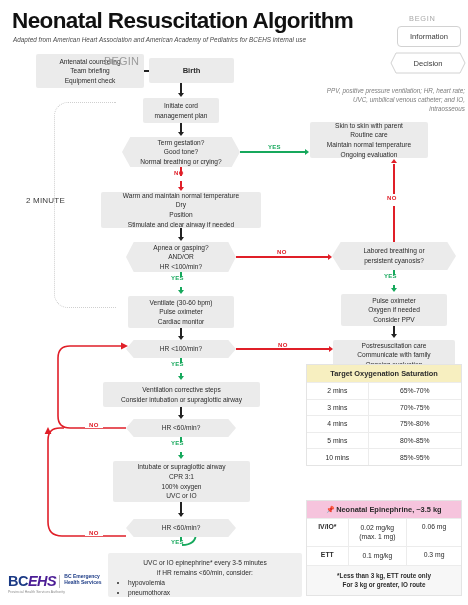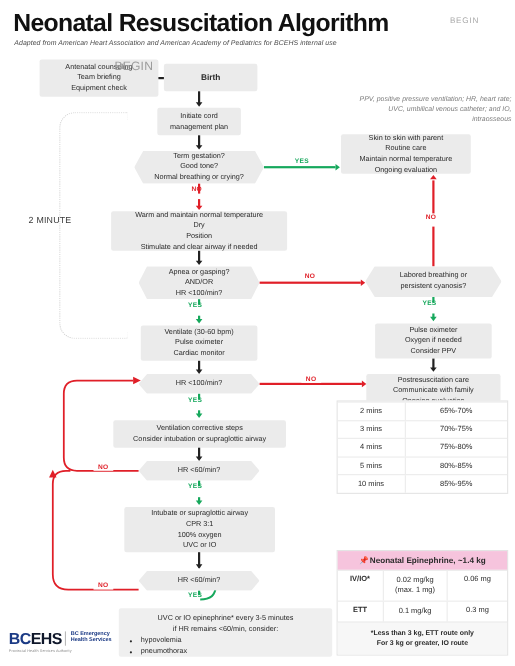--- a/index.html
+++ b/index.html
@@ -136,34 +136,41 @@
     background:#efefef;border-radius:2px;box-sizing:border-box;
     padding:5px 8px;font-size:6.6px;line-height:1.5;color:#2b2b2b;
   }
   .note .l1{text-align:center;}
   .note ul{margin:0;padding-left:12px;}
   .note li{margin:0;}
 
   
   .logo{position:absolute;left:8px;top:572px;width:112px;height:22px;}
   .logo .bc{font-size:14.5px;font-weight:bold;color:#1b3a85;letter-spacing:-.5px;}
-  .logo .ehs{font-size:14.5px;font-weight:bold;color:#0f172a;letter-spacing:-.5px;}
+  .logo .ehs{font-size:14.5px;font-weight:bold;color:#4c1d95;letter-spacing:-.5px;font-style:italic;}
   .logo .pipe{display:inline-block;width:1px;height:13px;background:#b9b9b9;margin:0 4px 0 3px;vertical-align:-2px;}
   .logo .nm{display:inline-block;font-size:5px;font-weight:bold;color:#1b3a85;line-height:1.25;vertical-align:2px;}
   .logo .tag{font-size:3.4px;color:#8a8a8a;letter-spacing:.1px;margin-top:0px;}
 </style>
 </head>
 <body>
 
 <div id="root">
 
   <div class="title">Neonatal Resuscitation Algorithm</div>
   <div class="subtitle">Adapted from American Heart Association and American Academy of Pediatrics for BCEHS internal use</div>
 
   <div class="legend-label">BEGIN</div>
+  <div class="legend-info">Information</div>
+  <div class="legend-dec">
+    <svg class="hexline" viewBox="0 0 76 22" preserveAspectRatio="none">
+      <polygon points="6,1 70,1 75,11 70,21 6,21 1,11" fill="none" stroke="#d2d2d2" stroke-width="1"></polygon>
+    </svg>
+    <span style="position:relative;z-index:2">Decision</span>
+  </div>
   <div class="abbrev">PPV, positive pressure ventilation; HR, heart rate; UVC, umbilical venous catheter; and IO, intraosseous</div>
 
   <div class="bracket"></div>
   <div class="minute">2 MINUTE</div>
 
   <div class="node rect" style="left:36px;top:54px;width:108px;height:34px;white-space:pre-line">Antenatal counseling
 Team briefing
 Equipment check</div>
 
   <div class="begin">BEGIN</div>
@@ -324,20 +331,21 @@
   <div class="note">
     <div class="l1">UVC or IO epinephrine* every 3-5 minutes</div>
     <div class="l1">if HR remains &lt;60/min, consider:</div>
     <ul>
       <li>hypovolemia</li>
       <li>pneumothorax</li>
     </ul>
   </div>
 
   <div class="tbl sat" style="left:306px;top:364px;width:156px;">
+    <div class="thead">Target Oxygenation Saturation</div>
     <div class="trow">
       <div class="tcell k">2 mins</div>
       <div class="tcell v">65%-70%</div>
     </div>
     <div class="trow">
       <div class="tcell k">3 mins</div>
       <div class="tcell v">70%-75%</div>
     </div>
     <div class="trow">
       <div class="tcell k">4 mins</div>
@@ -348,21 +356,21 @@
       <div class="tcell v">80%-85%</div>
     </div>
     <div class="trow">
       <div class="tcell k">10 mins</div>
       <div class="tcell v">85%-95%</div>
     </div>
   </div>
 
   <div class="tbl epi" style="left:306px;top:500px;width:156px;">
     <div class="thead">
-      <span class="pin">📌</span><span>Neonatal Epinephrine, ~1.4 kg</span>
+      <span class="pin">📌</span><span>Neonatal Epinephrine, ~3.5 kg</span>
     </div>
     <div class="trow">
       <div class="tcell k">IV/IO*</div>
       <div class="tcell d" style="white-space:pre-line">0.02 mg/kg
 (max. 1 mg)</div>
       <div class="tcell t">0.06 mg</div>
     </div>
     <div class="trow">
       <div class="tcell k">ETT</div>
       <div class="tcell d">0.1 mg/kg</div>

